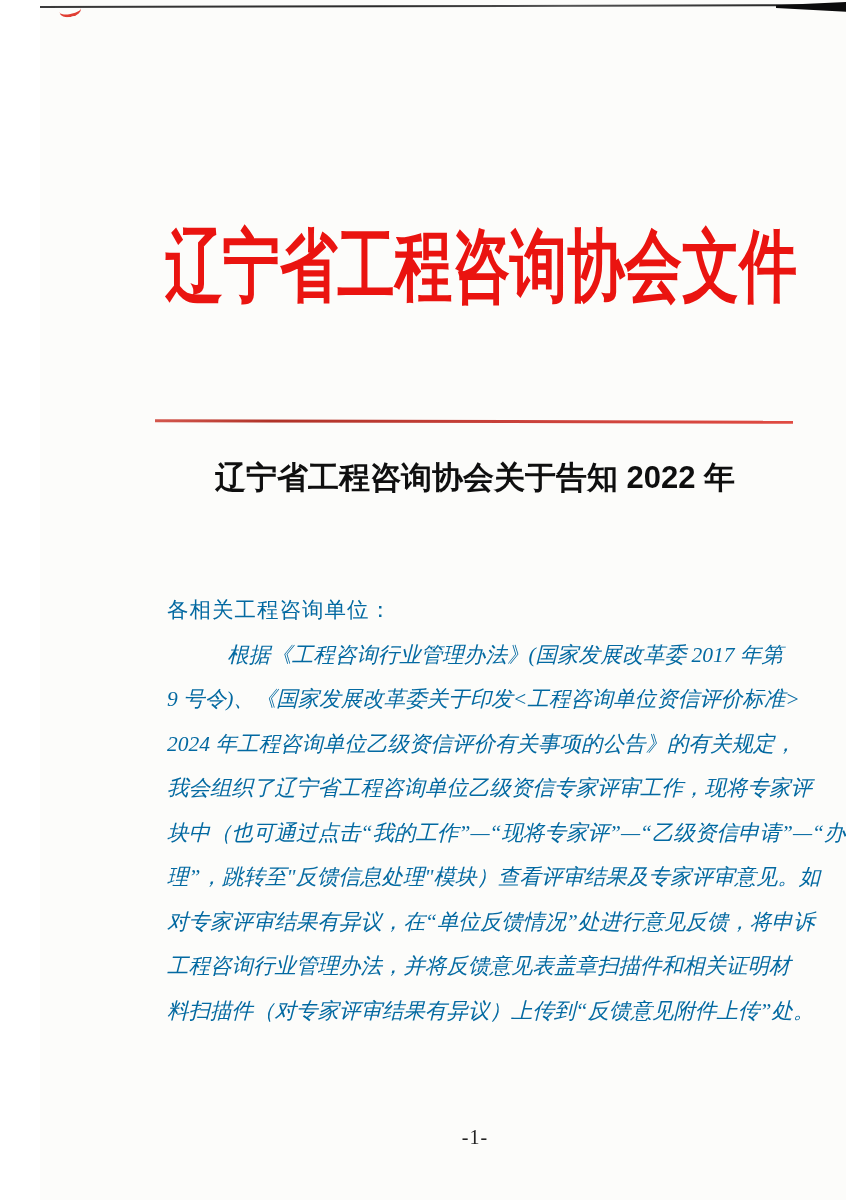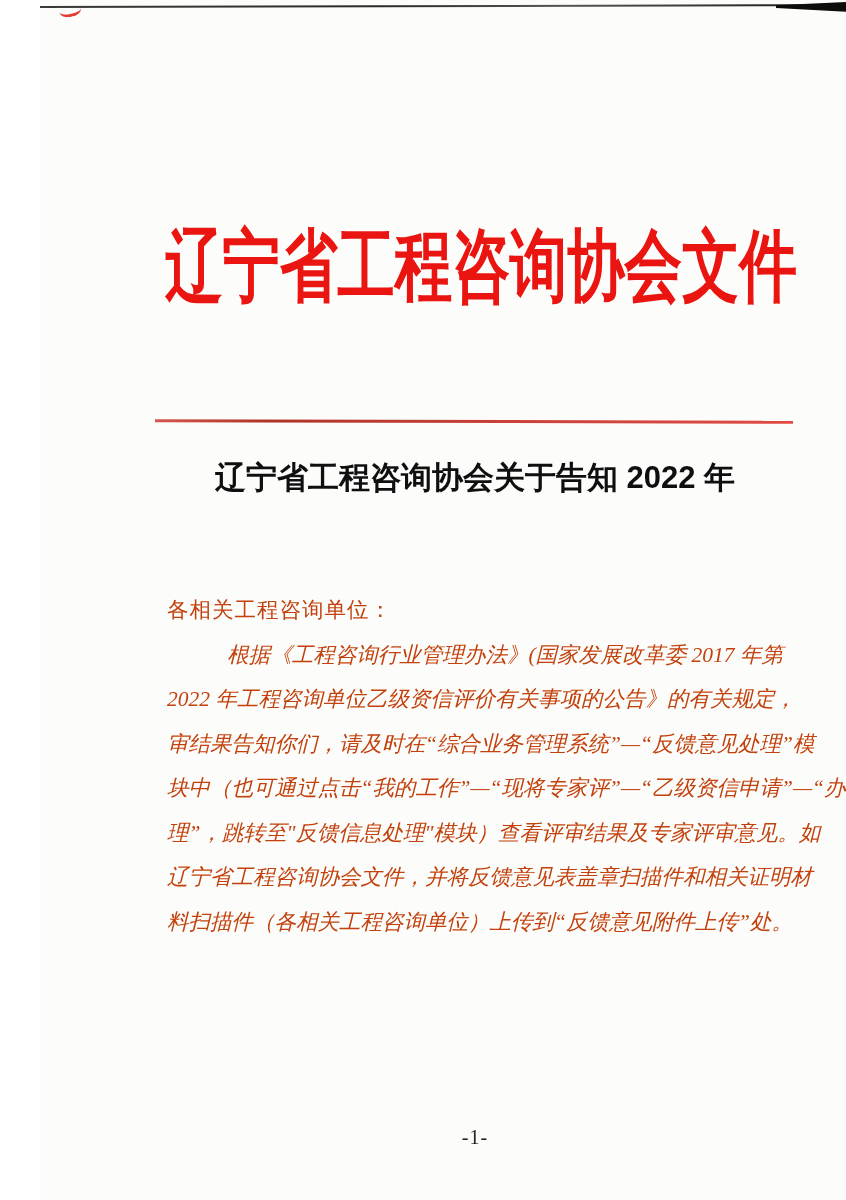--- a/index.html
+++ b/index.html
@@ -87,21 +87,21 @@
   }
   .doc-title .line { display: block; white-space: nowrap; text-align: center; }
 
   
   .body-text {
     position: absolute;
     top: 588px; left: 127px;
     width: 616px;
     font-family: "Liberation Serif", serif;
     font-size: 21.5px;
-    color: #c2410c;
+    color: #0369a1;
     line-height: 44.5px;
   }
   .body-text p {
     margin: 0;
     padding: 0;
   }
   .salutation {
     text-align: left;
     letter-spacing: 1px;
   }
@@ -141,23 +141,25 @@
   </div>
   <div class="red-divider"></div>
 
   <h1 class="doc-title">
     <span class="line">辽宁省工程咨询协会关于告知 2022 年</span>
   </h1>
 
   <div class="body-text">
     <p class="salutation">各相关工程咨询单位：</p>
     <p class="jline indent">根据《工程咨询行业管理办法》(国家发展改革委 2017 年第</p>
-    <p class="jline">2022 年工程咨询单位乙级资信评价有关事项的公告》的有关规定，</p>
-    <p class="jline">审结果告知你们，请及时在“综合业务管理系统”—“反馈意见处理”模</p>
+    <p class="jline">9 号令)、《国家发展改革委关于印发&lt;工程咨询单位资信评价标准&gt;</p>
+    <p class="jline">2024 年工程咨询单位乙级资信评价有关事项的公告》的有关规定，</p>
+    <p class="jline">我会组织了辽宁省工程咨询单位乙级资信专家评审工作，现将专家评</p>
     <p class="jline">块中（也可通过点击“我的工作”—“现将专家评”—“乙级资信申请”—“办</p>
     <p class="jline">理”，跳转至"反馈信息处理"模块）查看评审结果及专家评审意见。如</p>
-    <p class="jline">辽宁省工程咨询协会文件，并将反馈意见表盖章扫描件和相关证明材</p>
-    <p class="jline">料扫描件（各相关工程咨询单位）上传到“反馈意见附件上传”处。</p>
+    <p class="jline">对专家评审结果有异议，在“单位反馈情况”处进行意见反馈，将申诉</p>
+    <p class="jline">工程咨询行业管理办法，并将反馈意见表盖章扫描件和相关证明材</p>
+    <p class="jline">料扫描件（对专家评审结果有异议）上传到“反馈意见附件上传”处。</p>
   </div>
 
   <div class="page-number">-1-</div>
 
 </div>
 
 </body></html>

